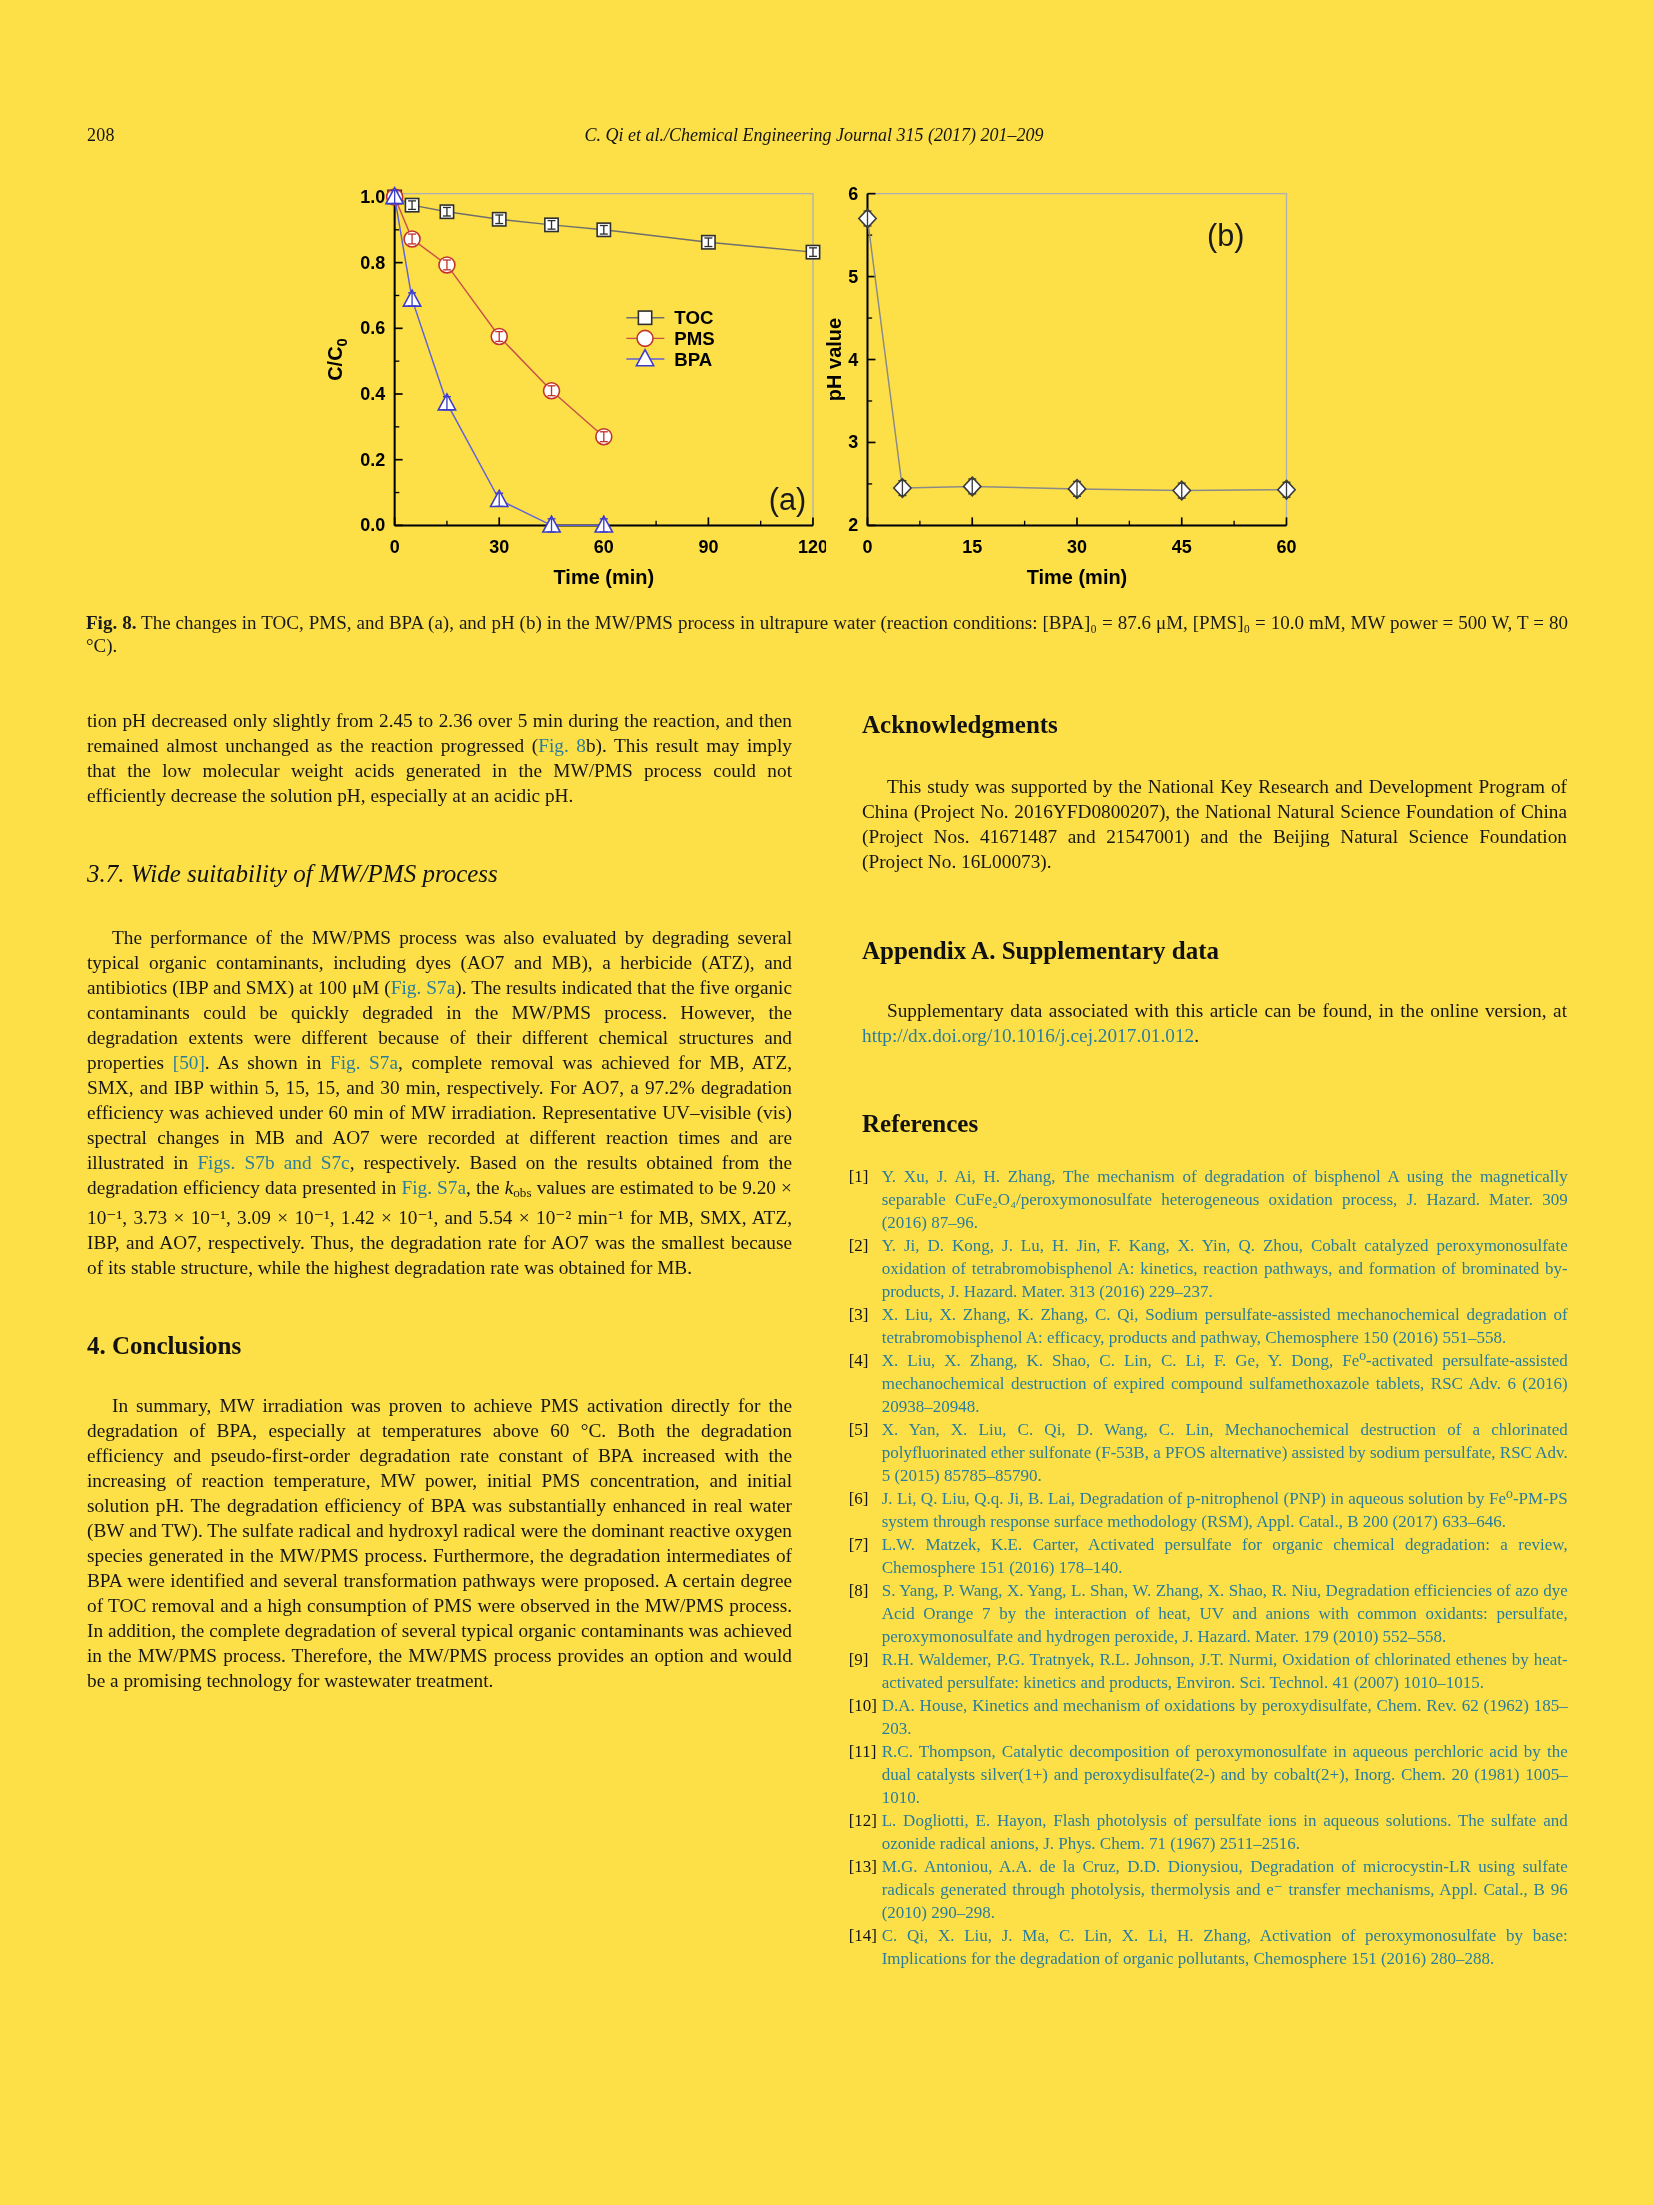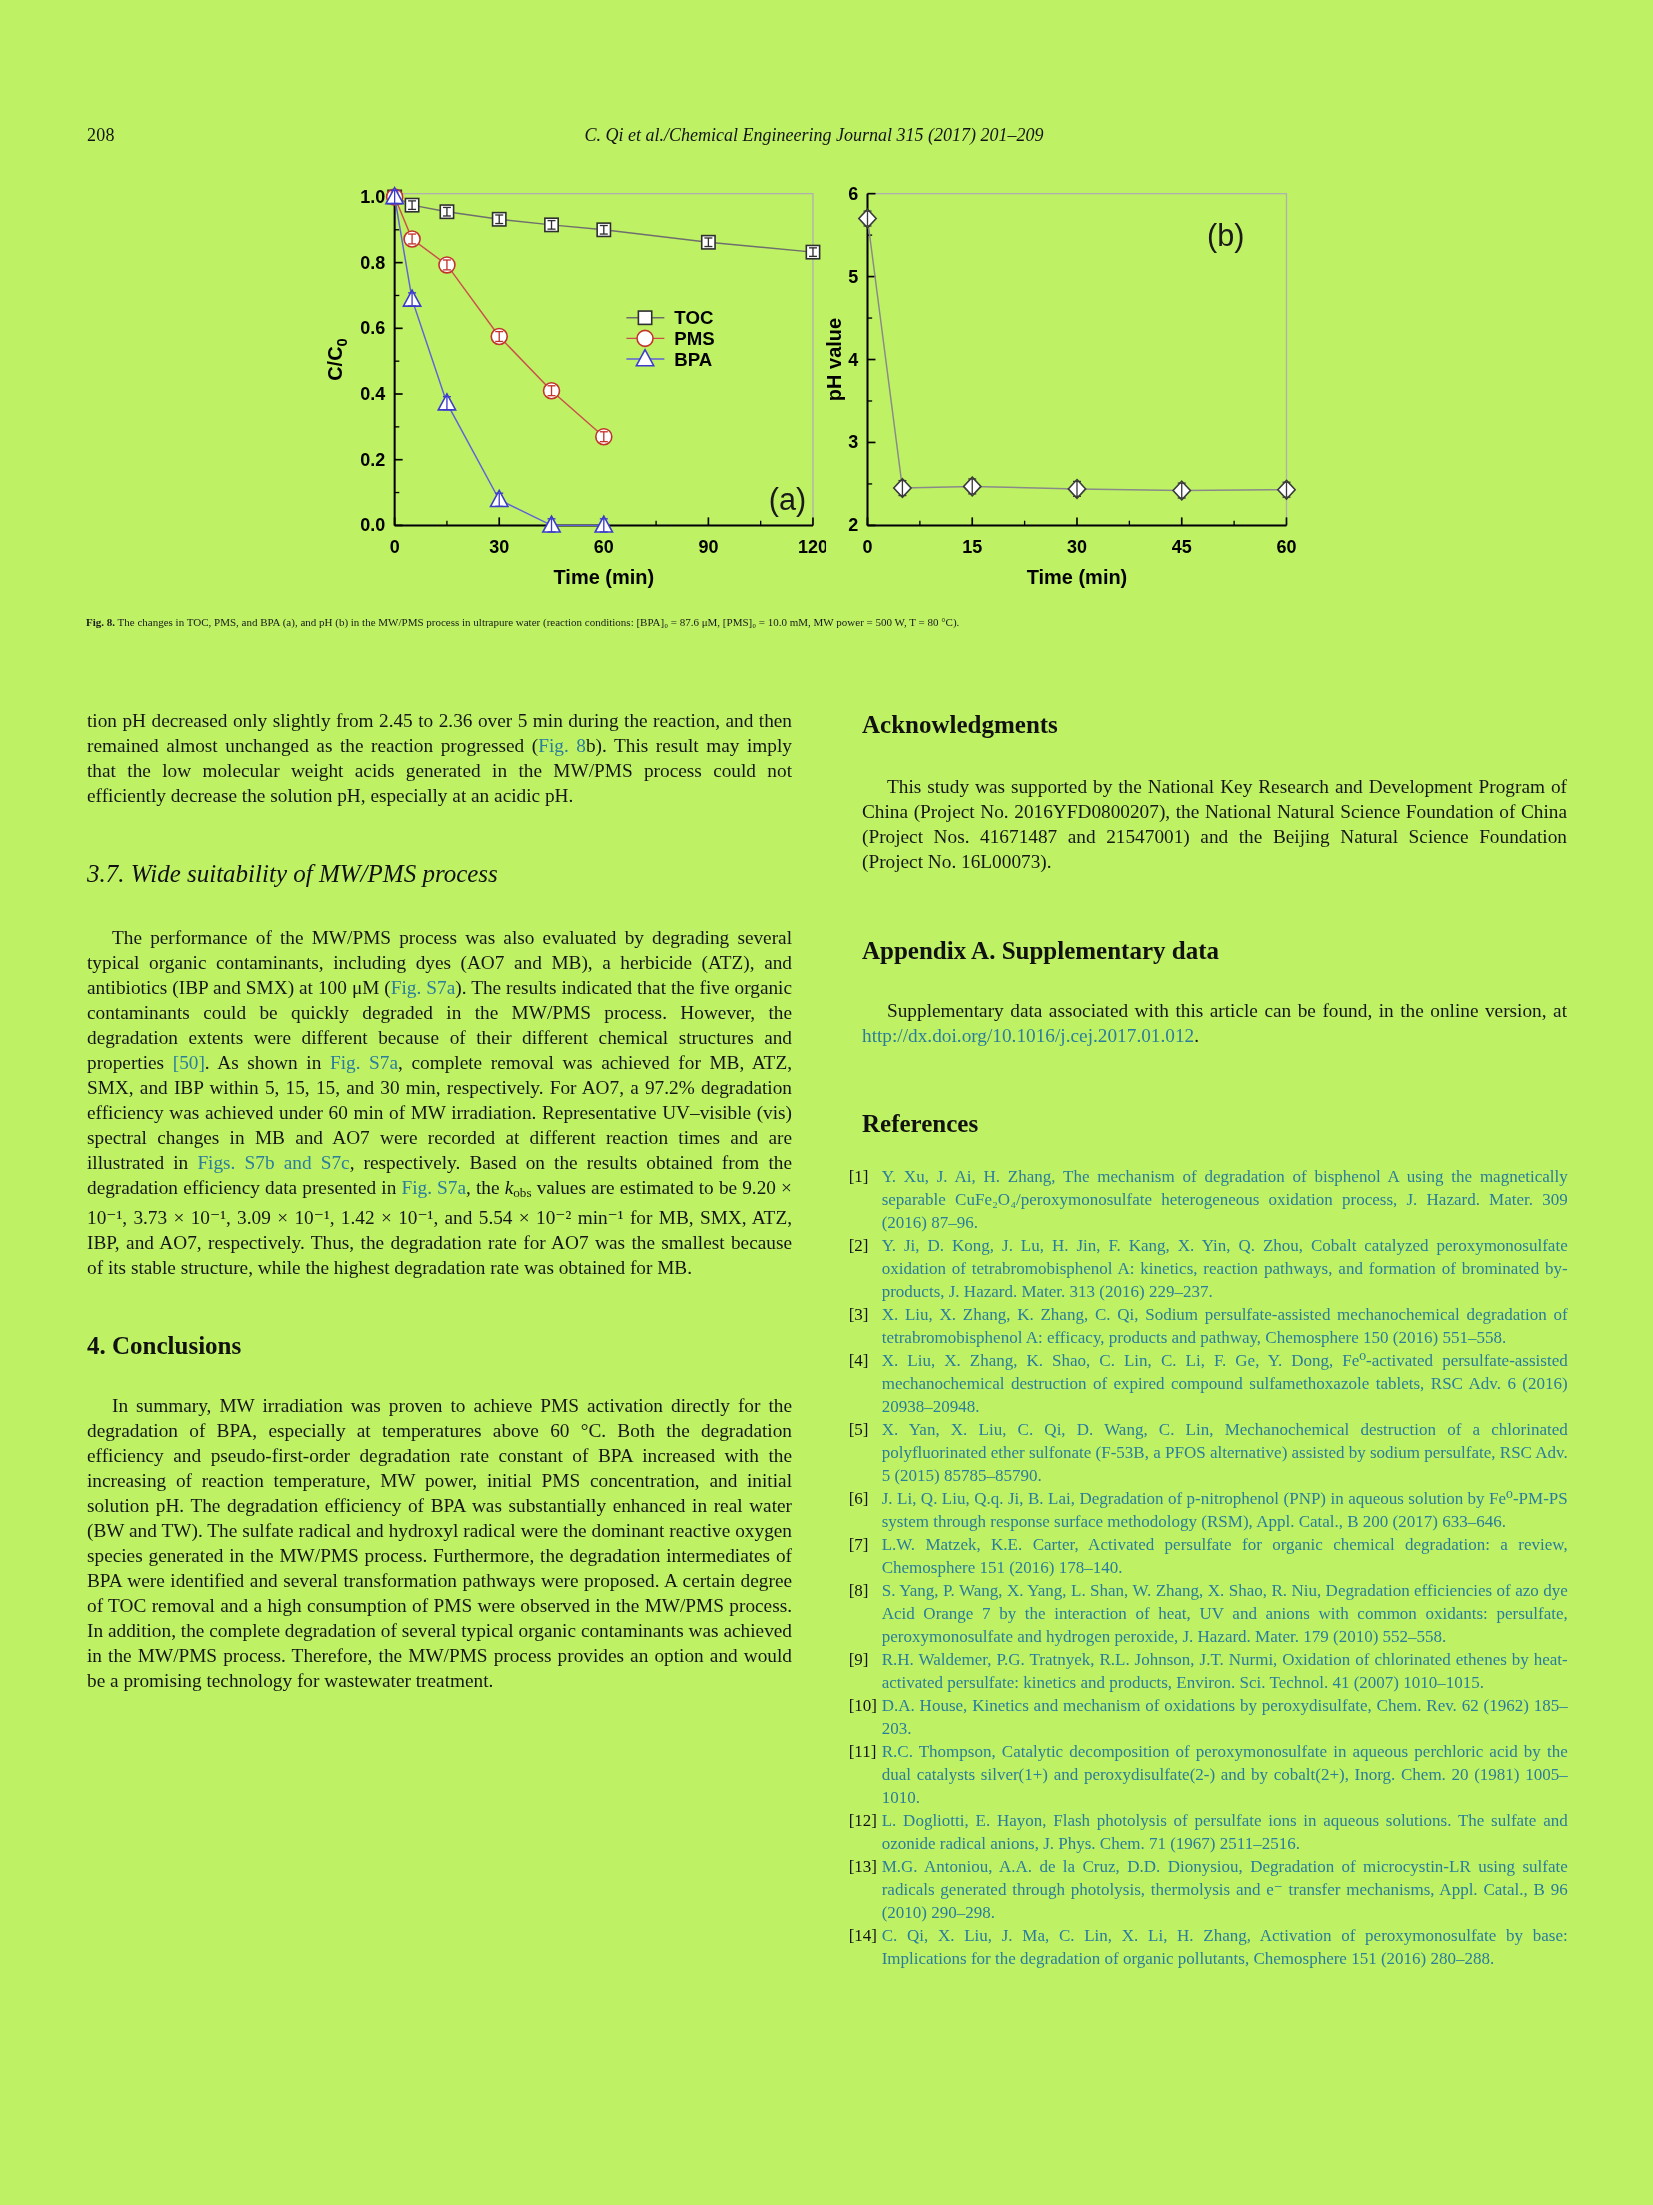--- a/index.html
+++ b/index.html
@@ -1,28 +1,28 @@
 <!DOCTYPE html>
 <html style="font-size:10.7px"><head>
 <meta charset="utf-8">
 <style>
   html,body{margin:0;padding:0;background:#ffffff;}
   body{width:1654px;height:2205px;position:relative;
        font-family:"Liberation Serif","DejaVu Serif",serif;color:#141414;}
-  .page{position:absolute;inset:0;background:#bef264;}
+  .page{position:absolute;inset:0;background:#fde047;}
 
   .header-pagenum{position:absolute;left:87px;top:125px;font-size:18px;letter-spacing:0.3px;}
   .header-title{position:absolute;left:0;top:125px;width:1628px;text-align:center;
                 font-style:italic;font-size:18px;}
 
   .figure{position:absolute;left:319px;top:179px;width:988px;height:415px;display:flex;}
   .figure svg{display:block;font-family:"Liberation Sans","DejaVu Sans",sans-serif;}
 
   .caption{position:absolute;left:86px;top:611px;width:1482px;
-           font-size:11px;line-height:23px;text-align:justify;color:#1a1a1a;}
+           font-size:19px;line-height:23px;text-align:justify;color:#1a1a1a;}
   .cap-label{font-weight:700;}
 
   .col{position:absolute;width:705px;font-size:19.3px;line-height:25px;
        text-align:justify;color:#161616;}
   .col-left{left:87px;top:708px;}
   .col-right{left:862px;top:712px;}
 
   p{margin:0;}
   p.indent{text-indent:25px;}
   h3{font-size:25px;line-height:25px;margin:0;font-weight:700;color:#111;}

